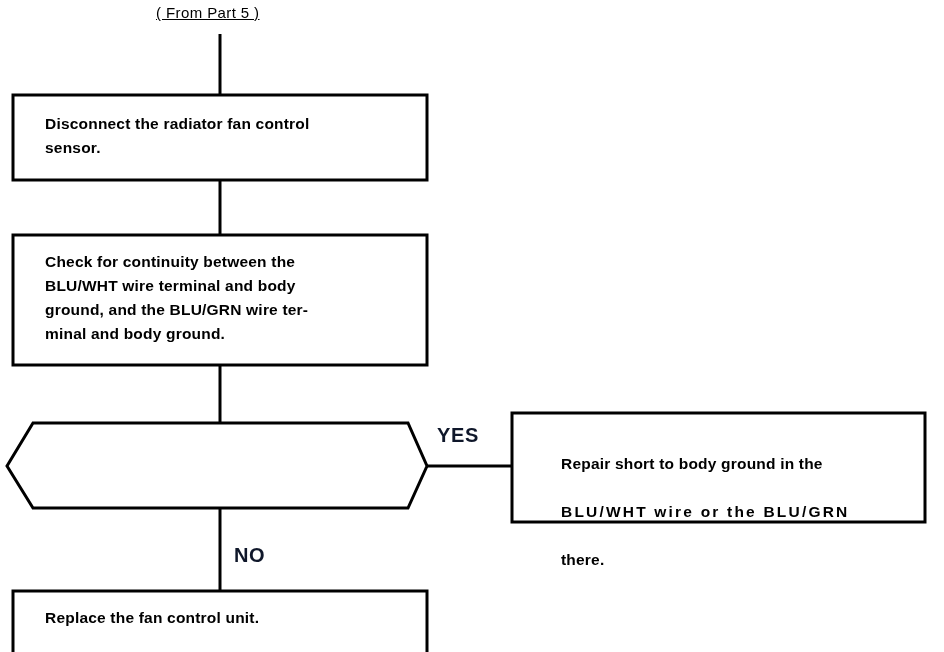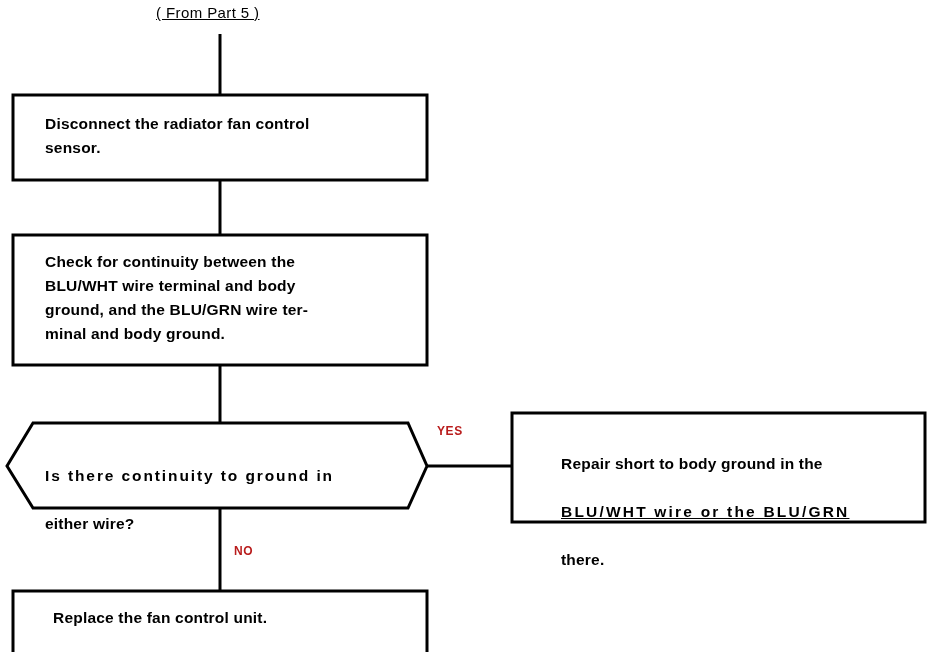--- a/index.html
+++ b/index.html
@@ -31,46 +31,46 @@
     font-size: 15.5px;
     line-height: 24px;
     color: #000000;
     letter-spacing: 0.2px;
     white-space: pre-line;
   }
   .branch-label {
     position: absolute;
     font-family: "Liberation Sans", sans-serif;
     font-weight: bold;
-    font-size: 12px;
-    color: #b91c1c;
+    font-size: 20px;
+    color: #0f172a;
     letter-spacing: 0.6px;
   }
   .header-label {
     position: absolute;
     font-family: "Liberation Sans", sans-serif;
     font-size: 15px;
     font-weight: normal;
     color: #000000;
     letter-spacing: 0.4px;
     white-space: nowrap;
   }
   
   #text-box-disconnect { left: 45px;  top: 112px; width: 370px; }
   #text-box-check      { left: 45px;  top: 250px; width: 372px; }
   #text-decision       { left: 45px;  top: 440px; width: 362px; }
   #text-box-repair     { left: 561px; top: 428px; width: 368px; }
-  #text-box-replace    { left: 45px;  top: 606px; width: 370px; margin-left: 8px; }
+  #text-box-replace    { left: 45px;  top: 606px; width: 370px; }
   #label-yes           { left: 437px; top: 424px; }
   #label-no            { left: 234px; top: 521px; margin-top: 23px; }
   #label-from-part     { left: 156px; top: 4px; text-decoration: underline; }
 
   
   .wide-track-1 { letter-spacing: 1.9px; }
-  .wide-track-2 { letter-spacing: 2.2px; text-decoration: underline; }
+  .wide-track-2 { letter-spacing: 2.2px; }
 </style>
 </head>
 <body>
 
 <div id="flowchart">
 
   <svg class="svg-layer" viewBox="0 0 944 652">
 
     <line x1="220" y1="34" x2="220" y2="95" stroke="#000" stroke-width="3"></line>
 
@@ -96,24 +96,20 @@
   <div class="header-label" id="label-from-part">( From Part 5 )</div>
 
   <div class="node-text" id="text-box-disconnect">Disconnect the radiator fan control
 sensor.</div>
 
   <div class="node-text" id="text-box-check">Check for continuity between the
 BLU/WHT wire terminal and body
 ground, and the BLU/GRN wire ter-
 minal and body ground.</div>
 
-  <div class="node-text" id="text-decision">
-    <div class="wide-track-1">Is there continuity to ground in</div>
-    <div>either wire?</div>
-  </div>
 
   <div class="node-text" id="text-box-repair">
     <div>Repair short to body ground in the</div>
     <div class="wide-track-2">BLU/WHT wire or the BLU/GRN</div>
     <div>there.</div>
   </div>
 
   <div class="node-text" id="text-box-replace">Replace the fan control unit.</div>
 
   <div class="branch-label" id="label-yes">YES</div>

